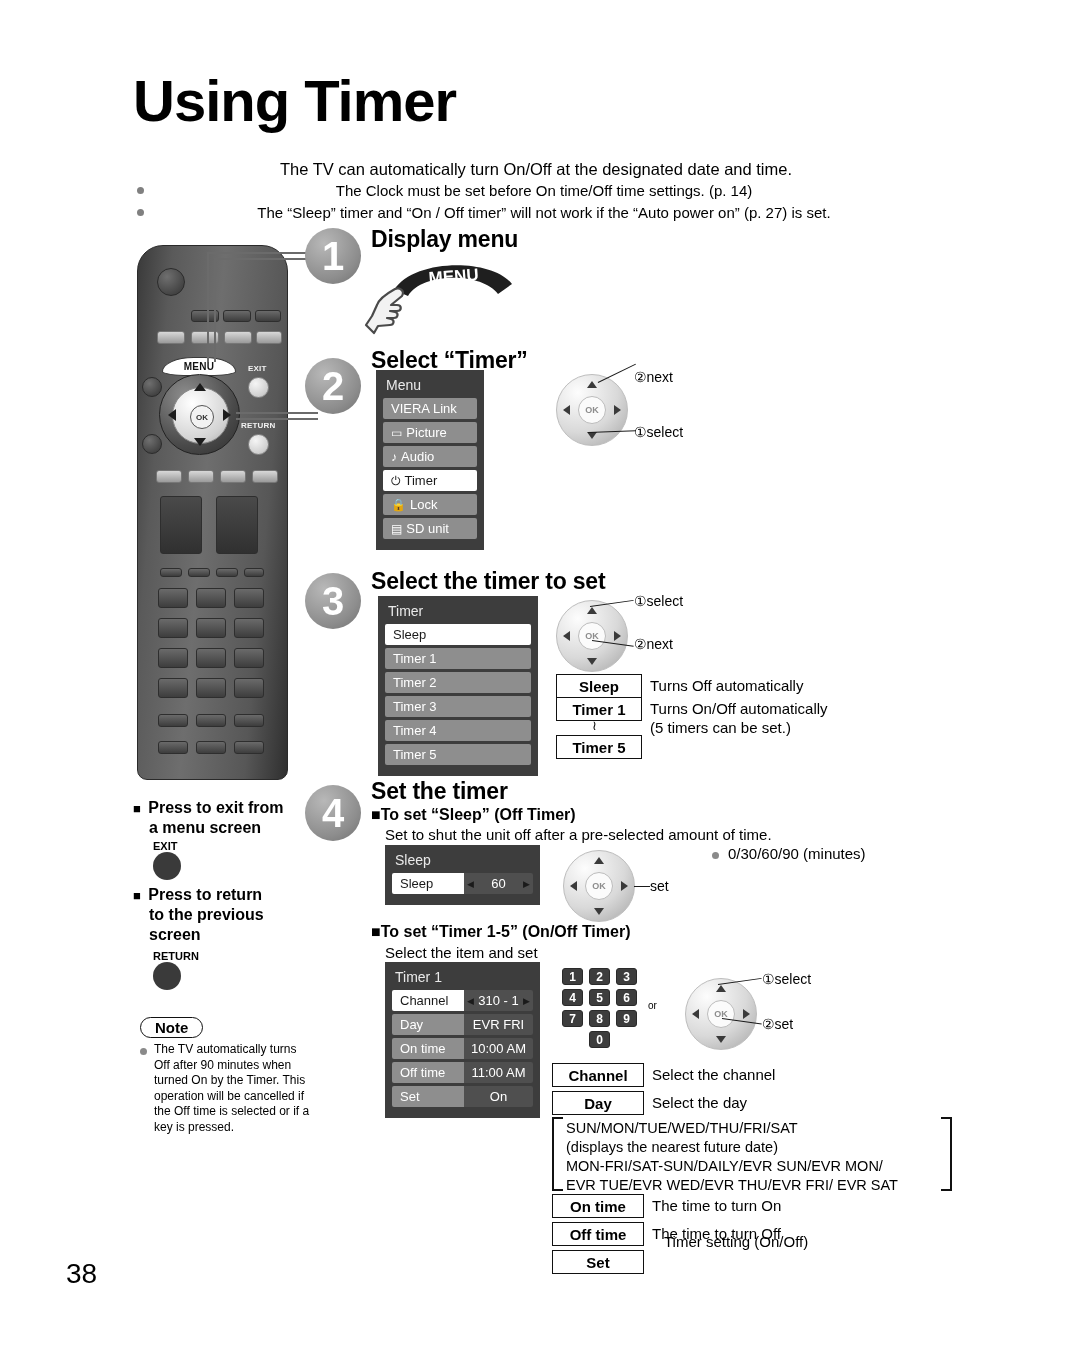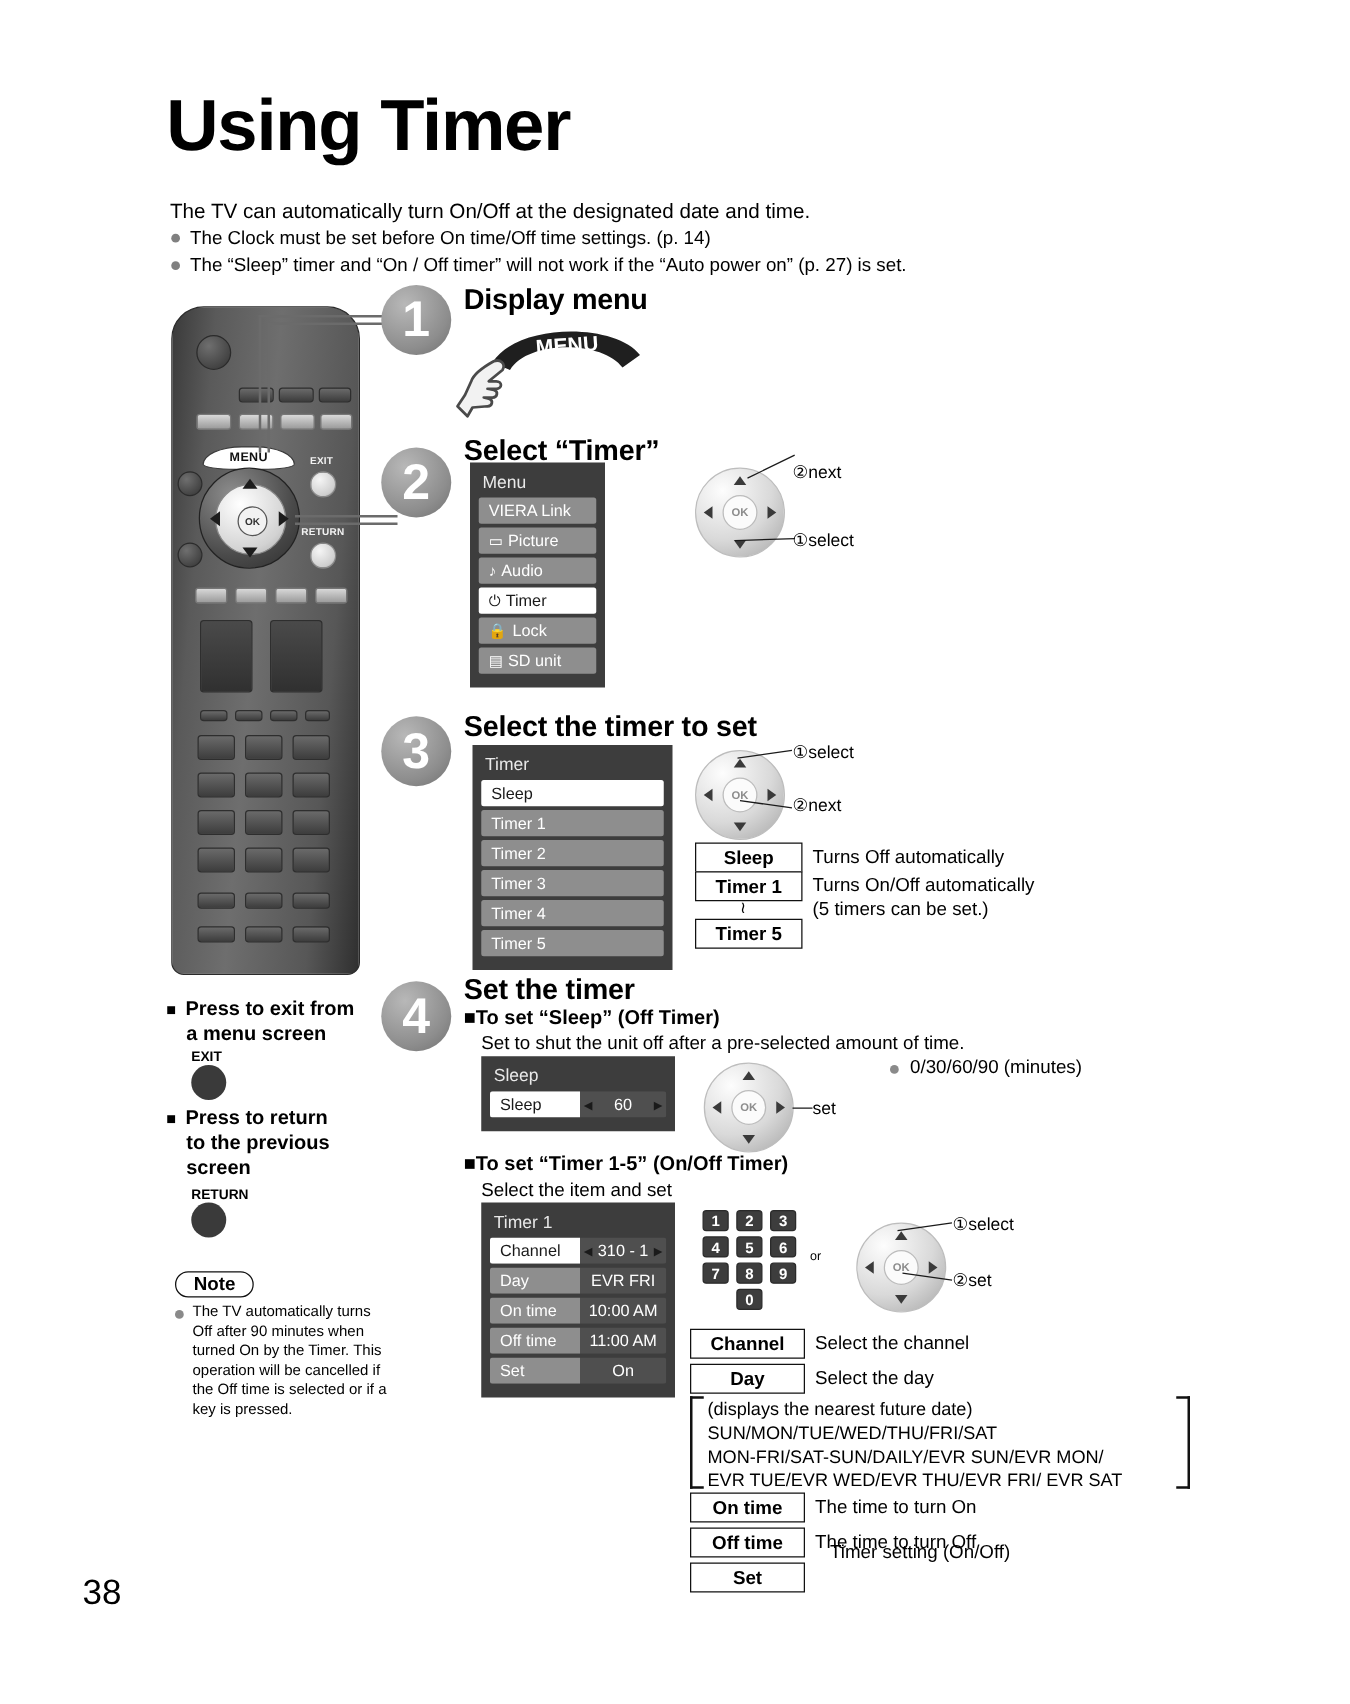--- a/index.html
+++ b/index.html
@@ -11,21 +11,21 @@
     overflow: hidden;
   }
   .page { position: relative; width: 1080px; height: 1363px; }
 
   
   .title {
     position: absolute; left: 133px; top: 72px;
     font-size: 58px; font-weight: bold; letter-spacing: -1px;
     line-height: 1.0;
   }
-  .intro { position: absolute; left: 136px; top: 158px; width: 800px; }
+  .intro { position: absolute; left: 136px; top: 158px; width: 800px; text-align: center; }
   .intro-lead { font-size: 16.5px; line-height: 1.35; }
   .bullet-line {
     font-size: 15px; line-height: 1.45;
     position: relative; padding-left: 16px;
   }
   .bullet-line::before {
     content: ""; position: absolute; left: 1px; top: 7px;
     width: 7px; height: 7px; border-radius: 50%; background: #808080;
   }
 
@@ -501,22 +501,22 @@
   <div class="nav-note" style="left:762px;top:1016px;">②set</div>
 
   <div class="keybox" style="left:552px;top:1063px;width:92px;">Channel</div>
   <div class="keytxt" style="left:652px;top:1066px;">Select the channel</div>
   <div class="keybox" style="left:552px;top:1091px;width:92px;">Day</div>
   <div class="keytxt" style="left:652px;top:1094px;">Select the day</div>
 
   <div class="brk l" style="left:552px;top:1117px;height:74px;"></div>
   <div class="brk r" style="left:941px;top:1117px;height:74px;"></div>
   <div class="dayblock" style="left:566px;top:1119px;">
+    <div>SUN/MON/TUE/WED/THU/FRI/SAT</div>
     <div>(displays the nearest future date)</div>
-    <div>SUN/MON/TUE/WED/THU/FRI/SAT</div>
     <div>MON-FRI/SAT-SUN/DAILY/EVR SUN/EVR MON/</div>
     <div>EVR TUE/EVR WED/EVR THU/EVR FRI/ EVR SAT</div>
   </div>
 
   <div class="keybox" style="left:552px;top:1194px;width:92px;">On time</div>
   <div class="keytxt" style="left:652px;top:1197px;">The time to turn On</div>
   <div class="keybox" style="left:552px;top:1222px;width:92px;">Off time</div>
   <div class="keytxt" style="left:652px;top:1225px;">The time to turn Off</div>
   <div class="keybox" style="left:552px;top:1250px;width:92px;">Set</div>
   <div class="keytxt" style="left:652px;top:1233px;margin-left:12px;">Timer setting (On/Off)</div>

